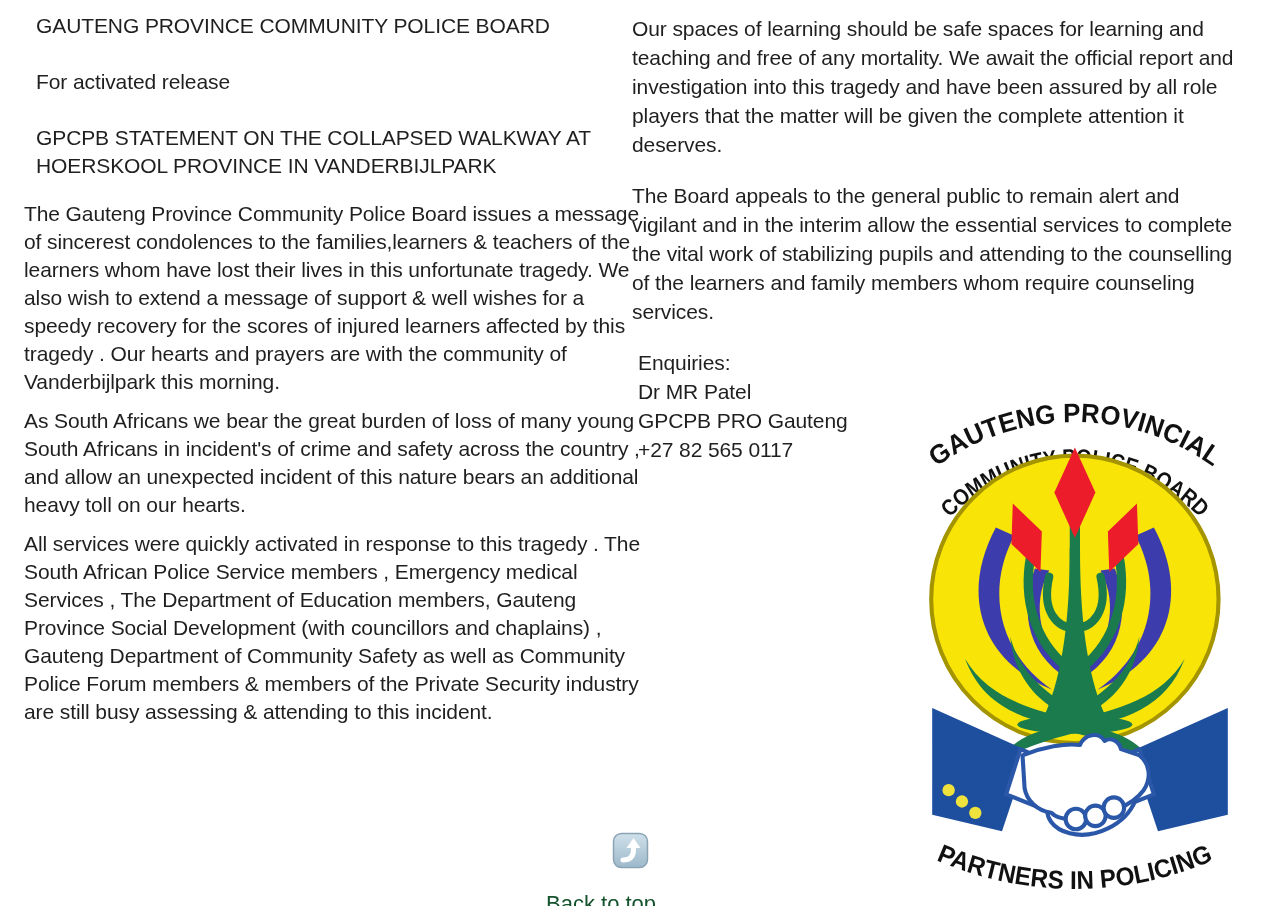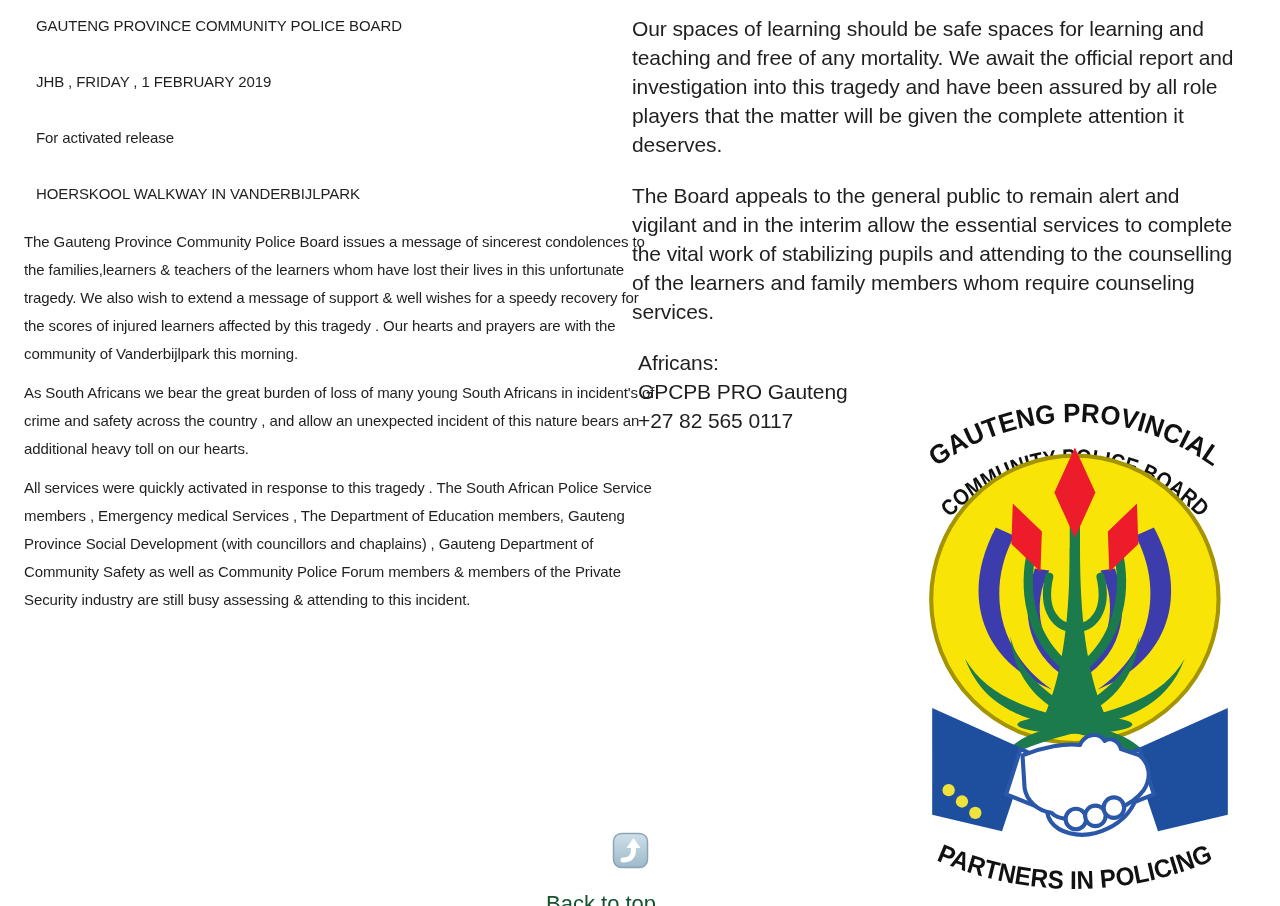--- a/index.html
+++ b/index.html
@@ -5,21 +5,21 @@
   html,body{margin:0;padding:0;}
   body{
     width:1280px;height:906px;position:relative;overflow:hidden;
     background:#ffffff;color:#1f1f1f;
     font-family:"Liberation Sans", sans-serif;
     -webkit-font-smoothing:antialiased;
   }
   
   .left-col{
     position:absolute;left:24px;top:12px;width:632px;
-    font-size:15px;line-height:28px;letter-spacing:-0.1px;
+    font-size:21px;line-height:28px;letter-spacing:-0.1px;
   }
   .hdr-line{margin:0 0 28px 12px;white-space:nowrap;}
   .title-line{margin:0 0 0 12px;white-space:nowrap;}
   .title-block{margin-bottom:20px;}
   .para{margin:0 0 11px 0;text-align:left;}
   
   .right-col{
     position:absolute;left:632px;top:14px;width:616px;
     font-size:21px;line-height:29px;letter-spacing:-0.1px;
   }
@@ -39,38 +39,39 @@
   }
   
   .logo-box{position:absolute;left:924px;top:394px;width:312px;height:503px;}
   .arc-text{font-family:"Liberation Sans", sans-serif;font-weight:700;}
 </style>
 </head>
 <body>
 
 <div class="left-col">
   <div class="hdr-line">GAUTENG PROVINCE COMMUNITY POLICE BOARD</div>
-  <div class="hdr-line">JHB , FRIDAY , 1 FEBRUARY 2019</div>
   <div class="hdr-line">For activated release</div>
 
   <div class="title-block">
-    <div class="title-line">HOERSKOOL WALKWAY IN VANDERBIJLPARK</div>
+    <div class="title-line">GPCPB STATEMENT ON THE COLLAPSED WALKWAY AT</div>
+    <div class="title-line">HOERSKOOL PROVINCE IN VANDERBIJLPARK</div>
   </div>
 
   <p class="para">The Gauteng Province Community Police Board issues a message of sincerest condolences to the families,learners &amp; teachers of the learners whom have lost their lives in this unfortunate tragedy. We also wish to extend a message of support &amp; well wishes for a speedy recovery for the scores of injured learners affected by this tragedy . Our hearts and prayers are with the community of Vanderbijlpark this morning.</p>
   <p class="para">As South Africans we bear the great burden of loss of many young South Africans in incident's of crime and safety across the country , and allow an unexpected incident of this nature bears an additional heavy toll on our hearts.</p>
   <p class="para">All services were quickly activated in response to this tragedy . The South African Police Service members , Emergency medical Services , The Department of Education members, Gauteng Province Social Development (with councillors and chaplains) , Gauteng Department of Community Safety as well as Community Police Forum members &amp; members of the Private Security industry are still busy assessing &amp; attending to this incident.</p>
 </div>
 
 <div class="right-col">
   <p class="para">Our spaces of learning should be safe spaces for learning and teaching and free of any mortality. We await the official report and investigation into this tragedy and have been assured by all role players that the matter will be given the complete attention it deserves.</p>
   <p class="para">The Board appeals to the general public to remain alert and vigilant and in the interim allow the essential services to complete the vital work of stabilizing pupils and attending to the counselling of the learners and family members whom require counseling services.</p>
 
   <div class="enquiries">
-    <div>Africans:</div>
+    <div>Enquiries:</div>
+    <div>Dr MR Patel</div>
     <div>GPCPB PRO Gauteng</div>
     <div>+27 82 565 0117</div>
   </div>
 </div>
 
 <button class="back-icon" title="">
   <svg width="37" height="37" viewBox="0 0 37 37">
     <defs>
       <linearGradient id="btnGrad" x1="0" y1="0" x2="0" y2="1">
         <stop offset="0" stop-color="#cfe0ea"></stop>

